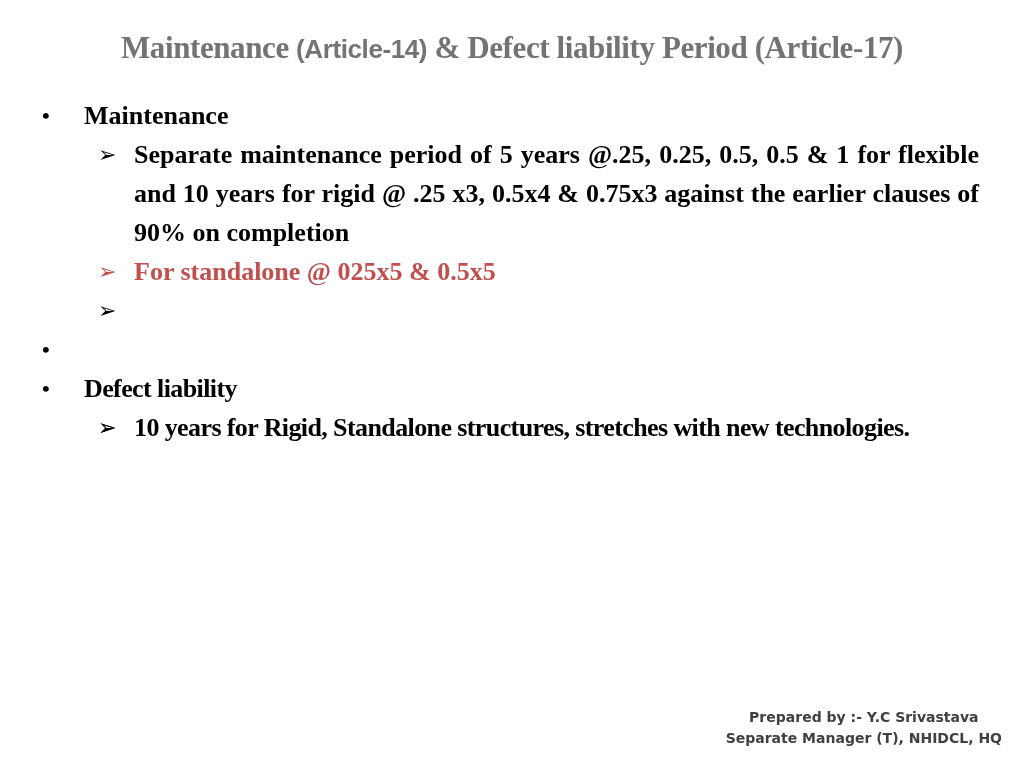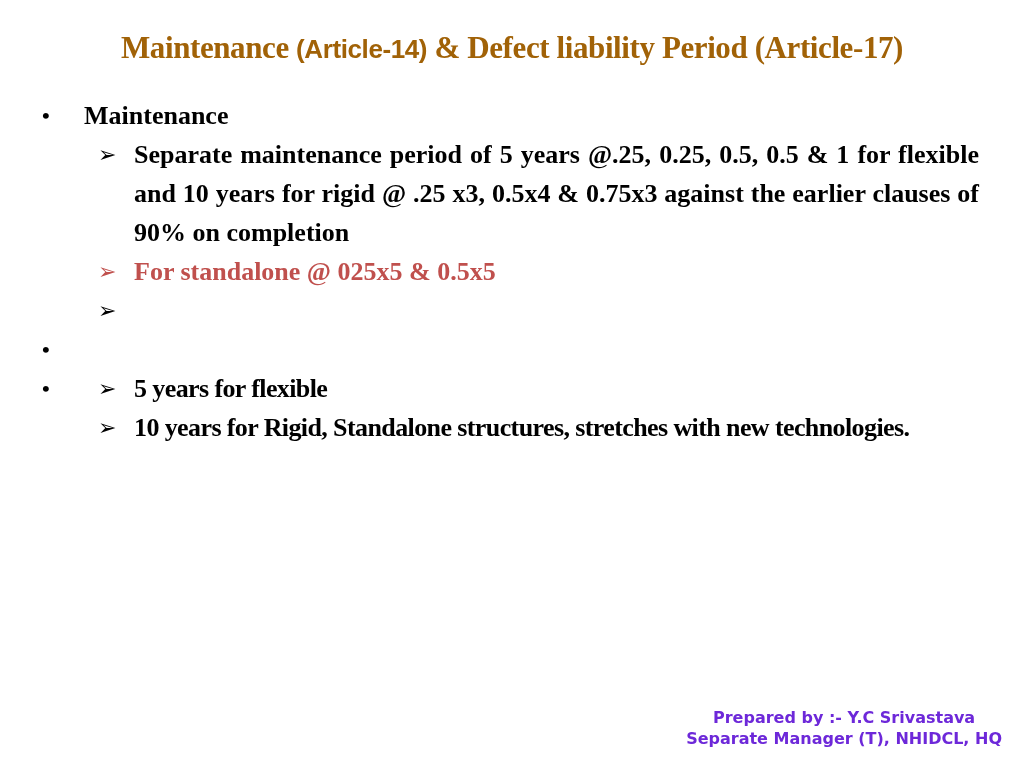--- a/index.html
+++ b/index.html
@@ -17,21 +17,21 @@
     }
     .title {
       position: absolute;
       left: 0;
       top: 30px;
       width: 1024px;
       text-align: center;
       font-family: "Liberation Serif", serif;
       font-weight: bold;
       font-size: 31px;
-      color: #a16207;
+      color: #737373;
       letter-spacing: -0.4px;
       white-space: nowrap;
     }
     .title .sans {
       font-family: "Liberation Sans", sans-serif;
       font-size: 26px;
       font-weight: bold;
     }
     .content {
       position: absolute;
@@ -78,23 +78,23 @@
     .spacer {
       height: 39px;
     }
     .footer {
       position: absolute;
       right: 22px;
       top: 707px;
       text-align: right;
       font-family: "DejaVu Sans", sans-serif;
       font-weight: bold;
-      font-size: 16px;
+      font-size: 14px;
       line-height: 21px;
-      color: #6d28d9;
+      color: #404040;
     }
     .footer div { text-align: center; }
   </style>
 </head>
 <body>
 
 <div class="title">
   <span>Maintenance </span><span class="sans">(Article-14)</span><span> &amp; Defect liability Period (Article-17)</span>
 </div>
 
@@ -119,24 +119,24 @@
   <div class="spacer"></div>
 
   <div class="bullet-row l1 narrow" style="text-align: justify; text-align-last: left;">
     <span class="marker">•</span>
   </div>
 
   <div class="spacer"></div>
 
   <div class="bullet-row l1 narrow">
     <span class="marker">•</span>
+    <span>Defect liability</span>
   </div>
   <div class="bullet-row l2 narrow">
     <span class="marker">➢</span>
-    <span>5 years for flexible</span>
   </div>
   <div class="bullet-row l2 narrow" style="padding-right: 45px;">
     <span class="marker">➢</span>
     <span>10 years for Rigid, Standalone structures, stretches with new technologies.</span>
   </div>
 </div>
 
 <div class="footer">
   <div>Prepared by :- Y.C Srivastava</div>
   <div>Separate Manager (T), NHIDCL, HQ</div>

